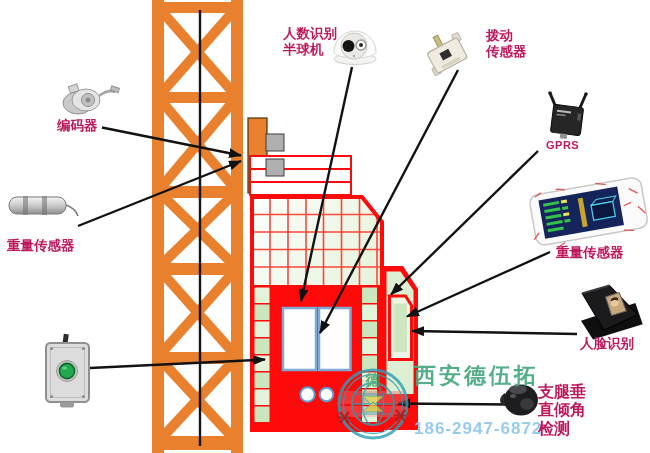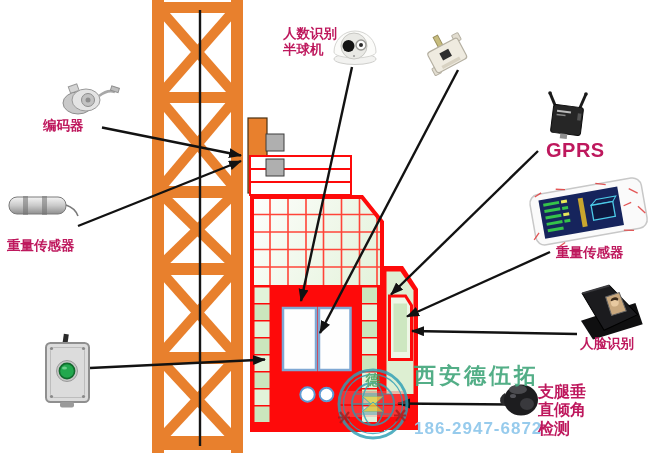--- a/index.html
+++ b/index.html
@@ -5,21 +5,21 @@
   html,body{margin:0;padding:0;background:#ffffff;}
   #canvas{
     position:relative;width:650px;height:453px;overflow:hidden;background:#ffffff;
     font-family:"Liberation Sans","DejaVu Sans",sans-serif;
   }
   #scene{position:absolute;left:0;top:0;}
   .lbl{
     position:absolute;color:#be185d;font-weight:bold;font-size:13.5px;line-height:1.18;
     white-space:nowrap;z-index:20;
   }
-  .lbl-en{font-size:20px;letter-spacing:.5px;}
+  .lbl-en{font-size:11px;letter-spacing:.5px;}
   .lbl-sm{font-size:16px;line-height:1.15;}
   .wm{position:absolute;z-index:30;white-space:nowrap;pointer-events:none;}
   .wm-company{
     left:414px;top:361px;font-size:22px;font-weight:bold;color:#45A87D;
     font-family:Liberation Serif, serif;letter-spacing:3px;opacity:.92;
   }
   .wm-phone{
     left:414px;top:408px;font-size:17px;font-weight:bold;color:#92C9EC;
     letter-spacing:1px;opacity:.95;margin-top:11px;
   }
@@ -281,29 +281,33 @@
     <polygon points="362,396 384,396 373,406" fill="#E3CF4A" stroke="#2E9FB5" stroke-width="1"></polygon>
     <polygon points="362,412 384,412 373,402" fill="#D8C23C" stroke="#2E9FB5" stroke-width="1"></polygon>
     <text x="373" y="385" text-anchor="middle" font-size="15" font-weight="bold" fill="#3FA05E" font-family="DejaVu Serif, serif">德</text>
     <g stroke="#8B1E1E" stroke-width="2.2" opacity=".75">
       <path d="M340,412 l9,11 M349,412 l-9,11 M338,417.5 h12"></path>
       <path d="M396,410 l9,11 M405,410 l-9,11 M394,415.5 h12"></path>
     </g>
   </g>
 </svg>
 
-<div class="lbl" style="left:43px;top:118px">
+<div class="lbl" style="left:57px;top:118px">
   <span>编码器</span>
 </div>
 
 <div class="lbl" style="left:283px;top:26px">
   <span>人数识别</span><br>
   <span>半球机</span>
 </div>
 
+<div class="lbl" style="left:486px;top:28px">
+  <span>拨动</span><br>
+  <span>传感器</span>
+</div>
 
 <div class="lbl lbl-en" style="left:546px;top:139px">
   <span>GPRS</span>
 </div>
 
 <div class="lbl" style="left:556px;top:245px">
   <span>重量传感器</span>
 </div>
 
 <div class="lbl" style="left:580px;top:336px">

